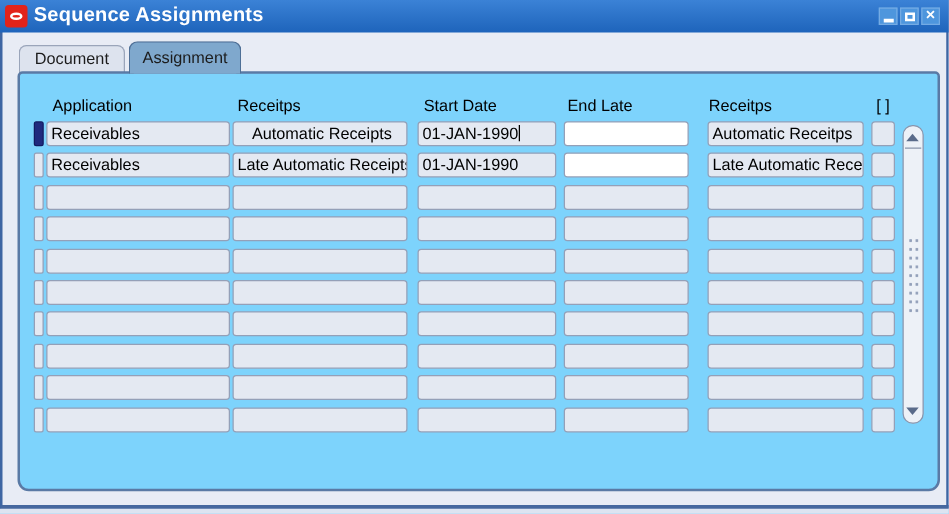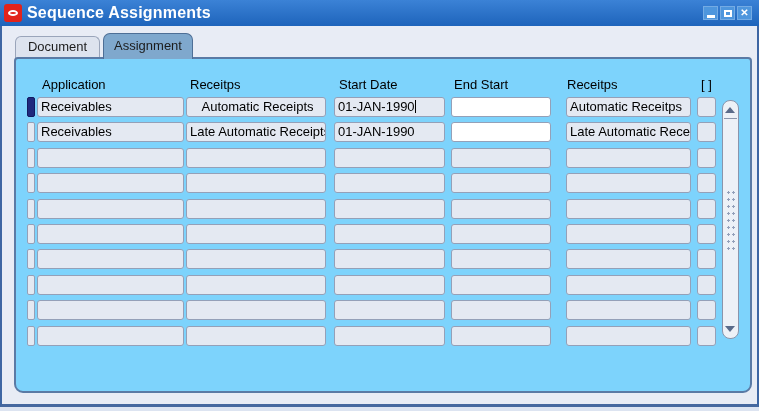--- a/index.html
+++ b/index.html
@@ -144,21 +144,21 @@
     </div>
   </div>
 
   <div class="tab inactive">Document</div>
   <div class="tab active">Assignment</div>
 
   <div class="frame">
     <span class="col-header h-app">Application</span>
     <span class="col-header h-cat">Receitps</span>
     <span class="col-header h-start">Start Date</span>
-    <span class="col-header h-end">End Start</span>
+    <span class="col-header h-end">End Late</span>
     <span class="col-header h-seq">Receitps</span>
     <span class="col-header h-flex">[ ]</span>
 
     <div id="grid-rows">
         <div class="grid-row" style="top: 38px;">
     <div class="cell c-sel selected"></div>
     <div class="cell c-app"><span>Receivables</span></div>
     <div class="cell c-cat"><span>Automatic Receipts</span></div>
     <div class="cell c-start"><span>01-JAN-1990</span><span class="caret" style="display: inline-block;"></span></div>
     <div class="cell c-end editable"><span></span></div>

